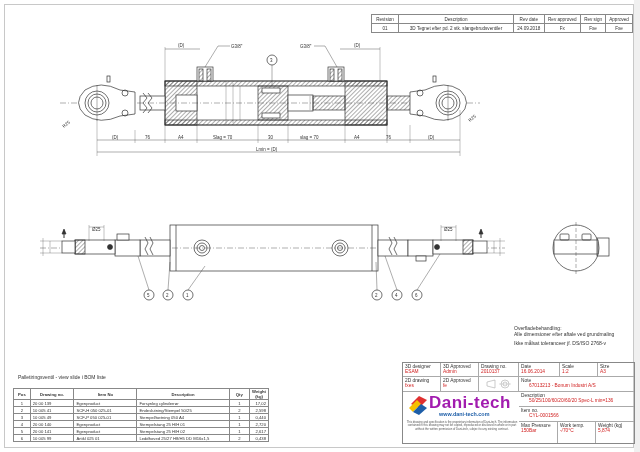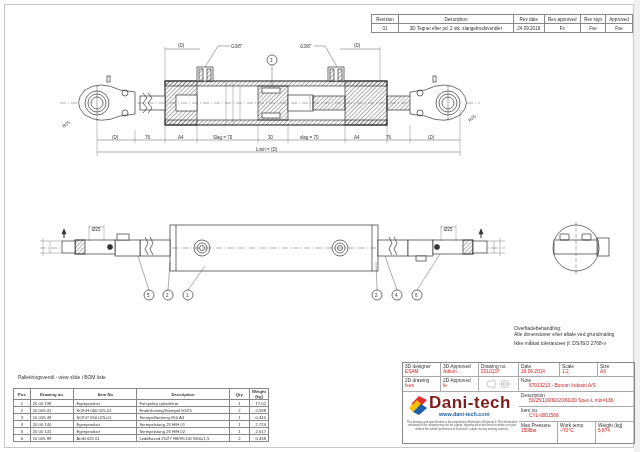--- a/index.html
+++ b/index.html
@@ -14,21 +14,21 @@
   .parts td,.parts th{border:1px solid #888;padding:0 2px;height:6px;color:#333;}
   .parts th{font-weight:bold;height:10px;}
   .parts td.c{text-align:center;}
   .parts td.r{text-align:right;}
   .notes{position:absolute;left:512px;top:325px;font-size:5px;color:#333;line-height:6px;}
   .tb{position:absolute;left:402px;top:362px;width:231px;height:80px;border:1px solid #888;font-size:4.8px;}
   .tb .cell{position:absolute;border-right:1px solid #aaa;border-bottom:1px solid #aaa;box-sizing:border-box;padding:1px 2px;}
   .tb .lab{color:#333;display:block;}
   .tb .val{color:#d02020;display:block;}
   .logo{position:absolute;left:2px;top:30px;width:114px;height:26px;}
-  .logo .name{position:absolute;left:24px;top:0;font-size:17px;font-weight:bold;color:#7f1d1d;letter-spacing:0.5px;}
+  .logo .name{position:absolute;left:24px;top:0;font-size:17px;font-weight:bold;color:#a21caf;letter-spacing:0.5px;}
   .logo .url{position:absolute;left:34px;top:18px;font-size:5.4px;font-weight:bold;color:#1d5ea8;}
   .disclaimer{position:absolute;left:2px;top:58px;width:114px;font-size:2.8px;color:#555;text-align:center;line-height:3.4px;}
   svg text{font-family:"Liberation Sans",sans-serif;}
 </style>
 </head>
 <body>
 
 <div class="sheet"></div>
 <div class="rightbar"></div>
 

